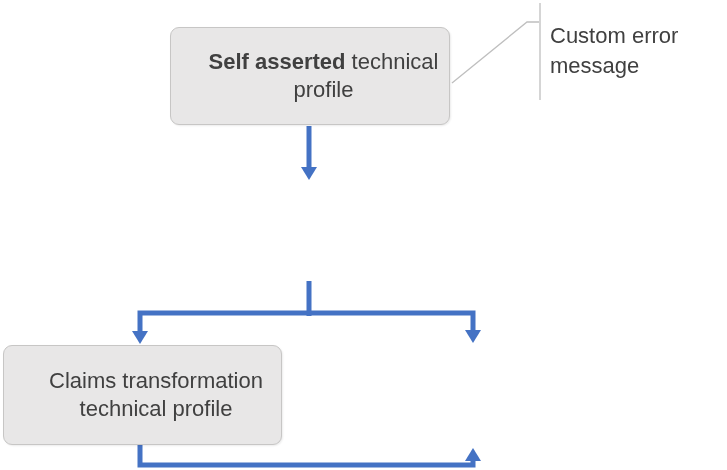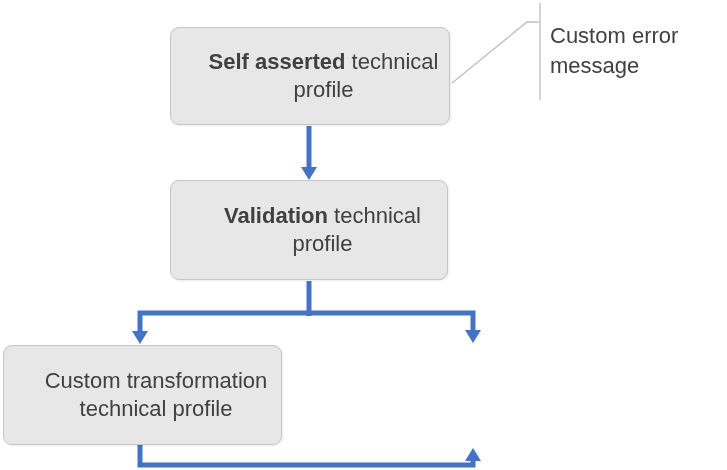--- a/index.html
+++ b/index.html
@@ -74,24 +74,21 @@
     <polygon points="465,330 481,330 473,343" fill="#4472C4"></polygon>
 
     <path d="M140 445 L140 465 L473 465 L473 458" fill="none" stroke="#4472C4" stroke-width="5" stroke-linejoin="miter"></path>
     <polygon points="465,461 481,461 473,448" fill="#4472C4"></polygon>
   </svg>
 
   <div class="node" style="left:170px; top:27px; width:280px; height:98px">
     <div class="node-inner"><span class="b">Self asserted</span><span> technical profile</span></div>
   </div>
 
-  <div class="node" style="left:170px; top:180px; width:278px; height:100px">
-    <div class="node-inner"><span class="b">Validation</span><span> technical profile</span></div>
-  </div>
 
   <div class="node" style="left:3px; top:345px; width:279px; height:100px">
-    <div class="node-inner"><span class="b"></span><span>Custom transformation technical profile</span></div>
+    <div class="node-inner"><span class="b"></span><span>Claims transformation technical profile</span></div>
   </div>
 
 
   <div class="callout-text">Custom error message</div>
 
 </div>
 
 </body></html>

